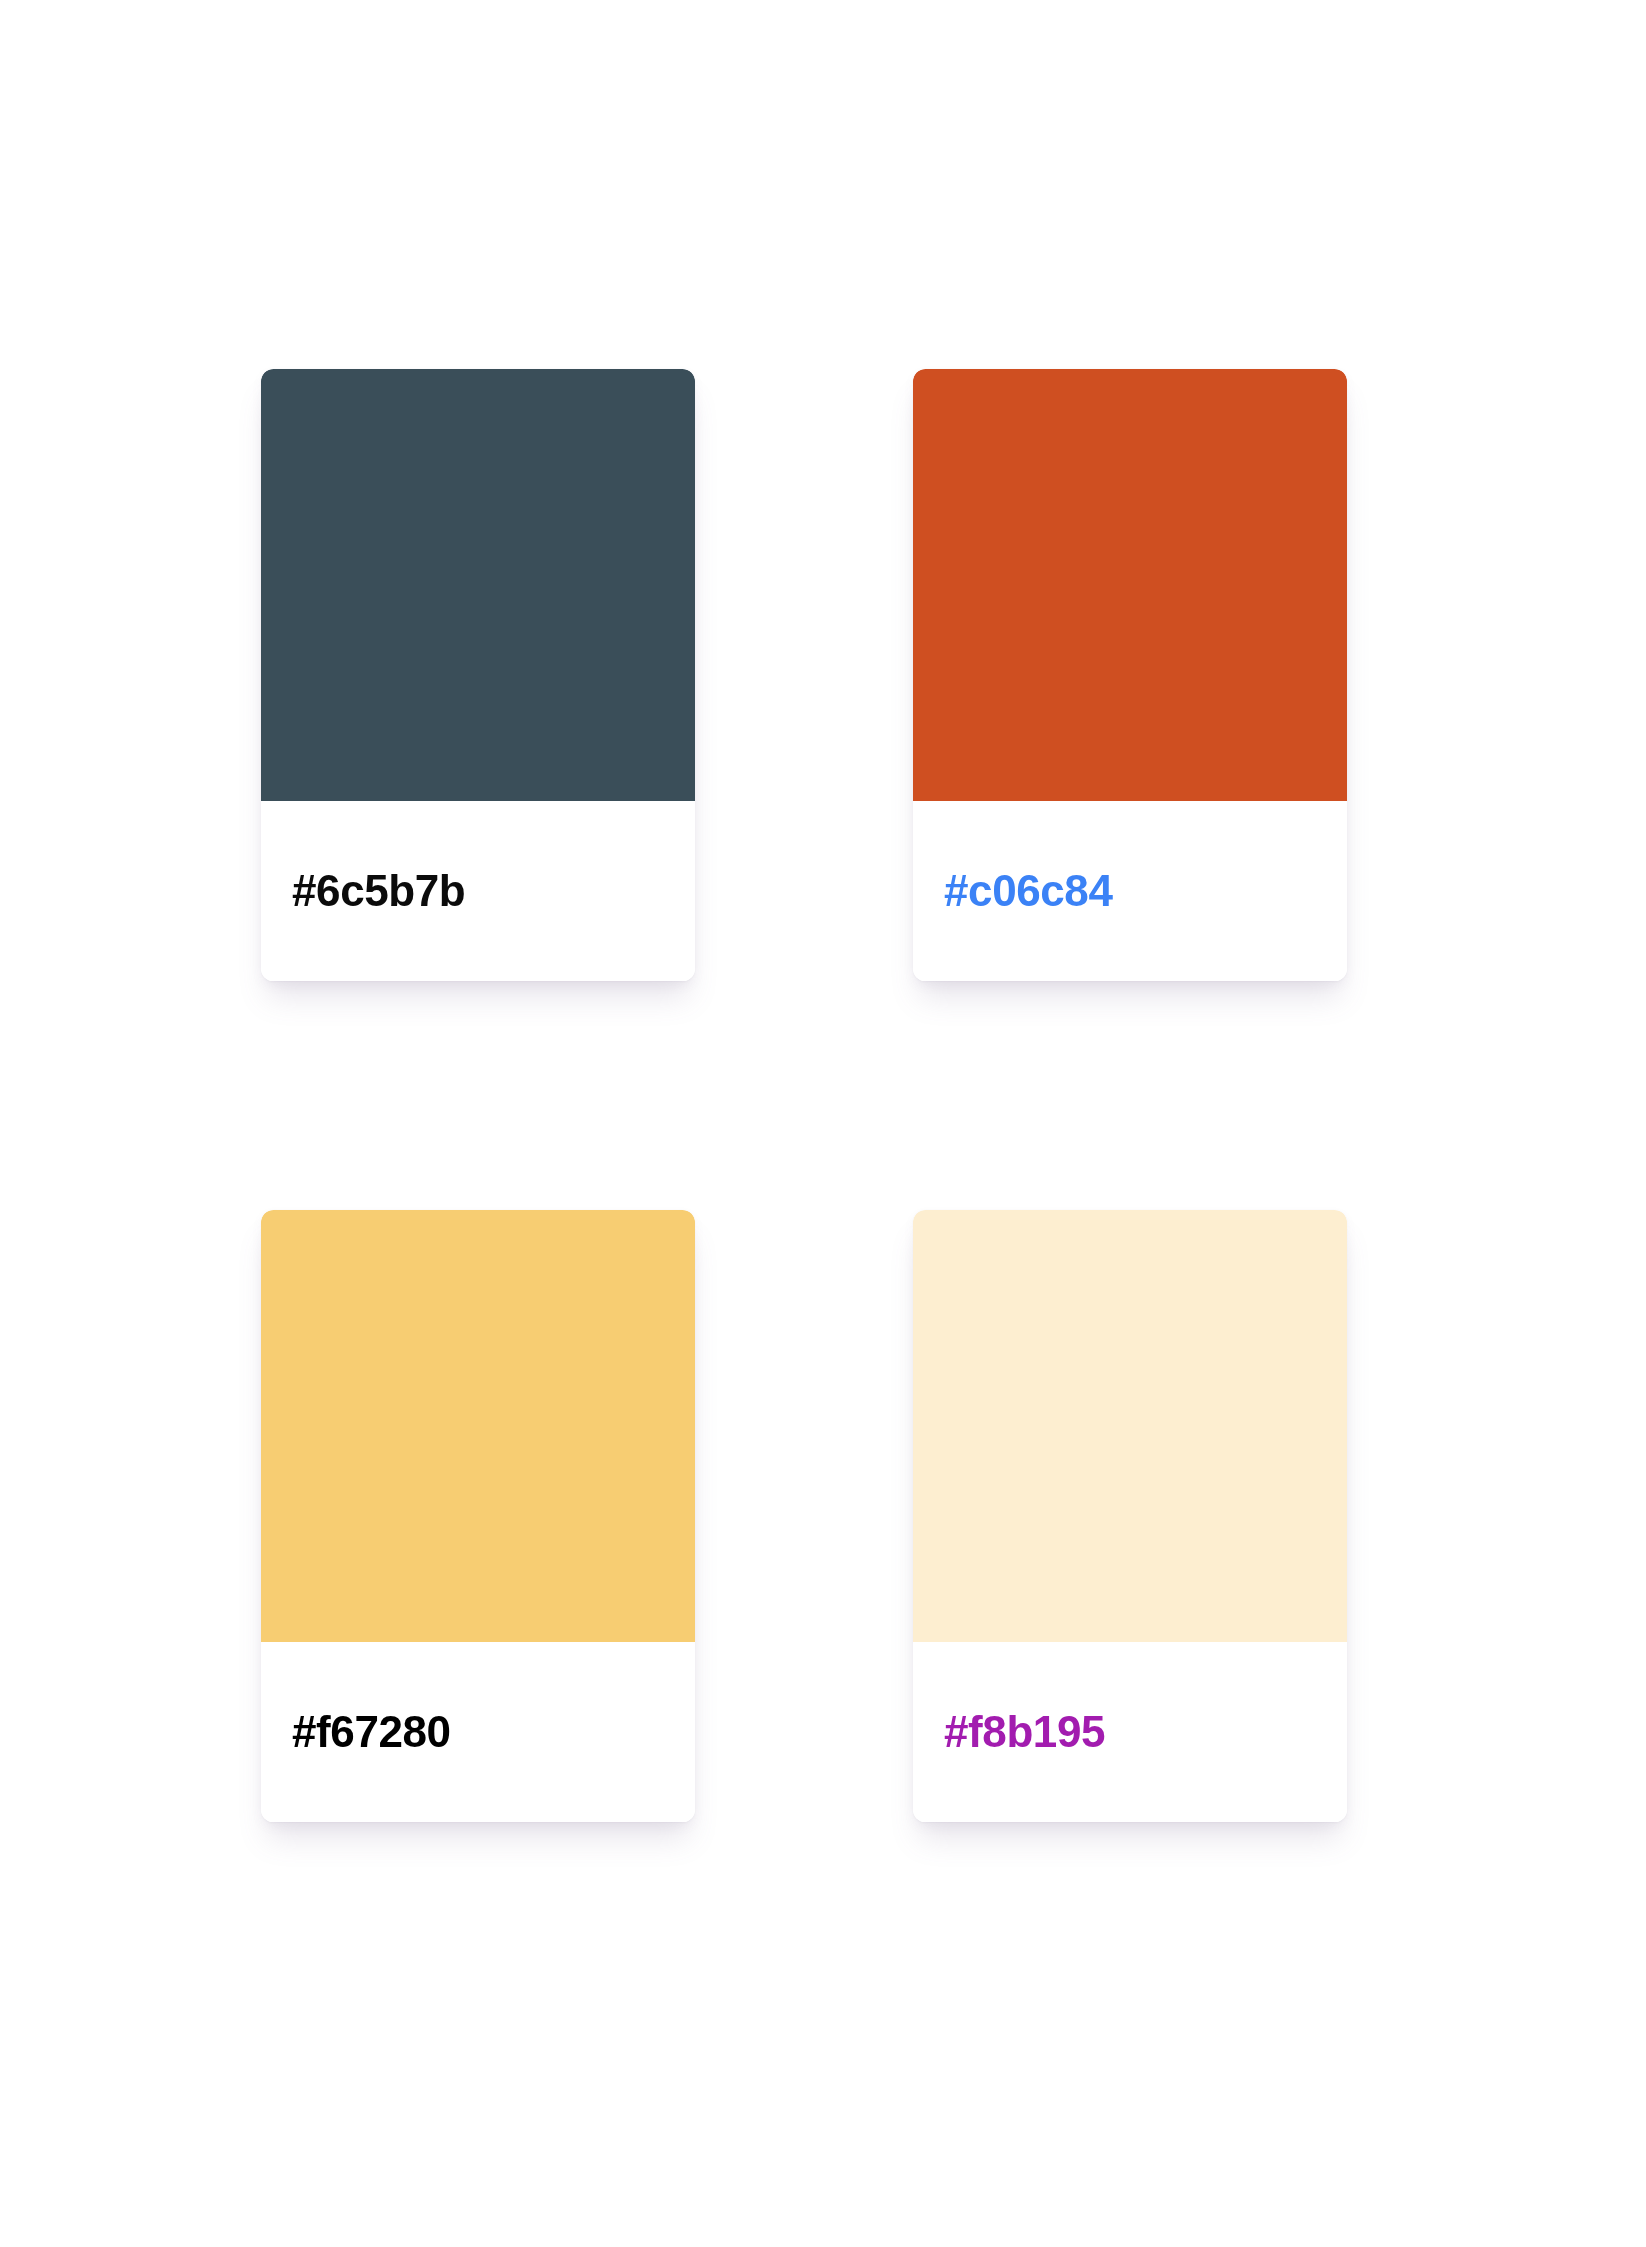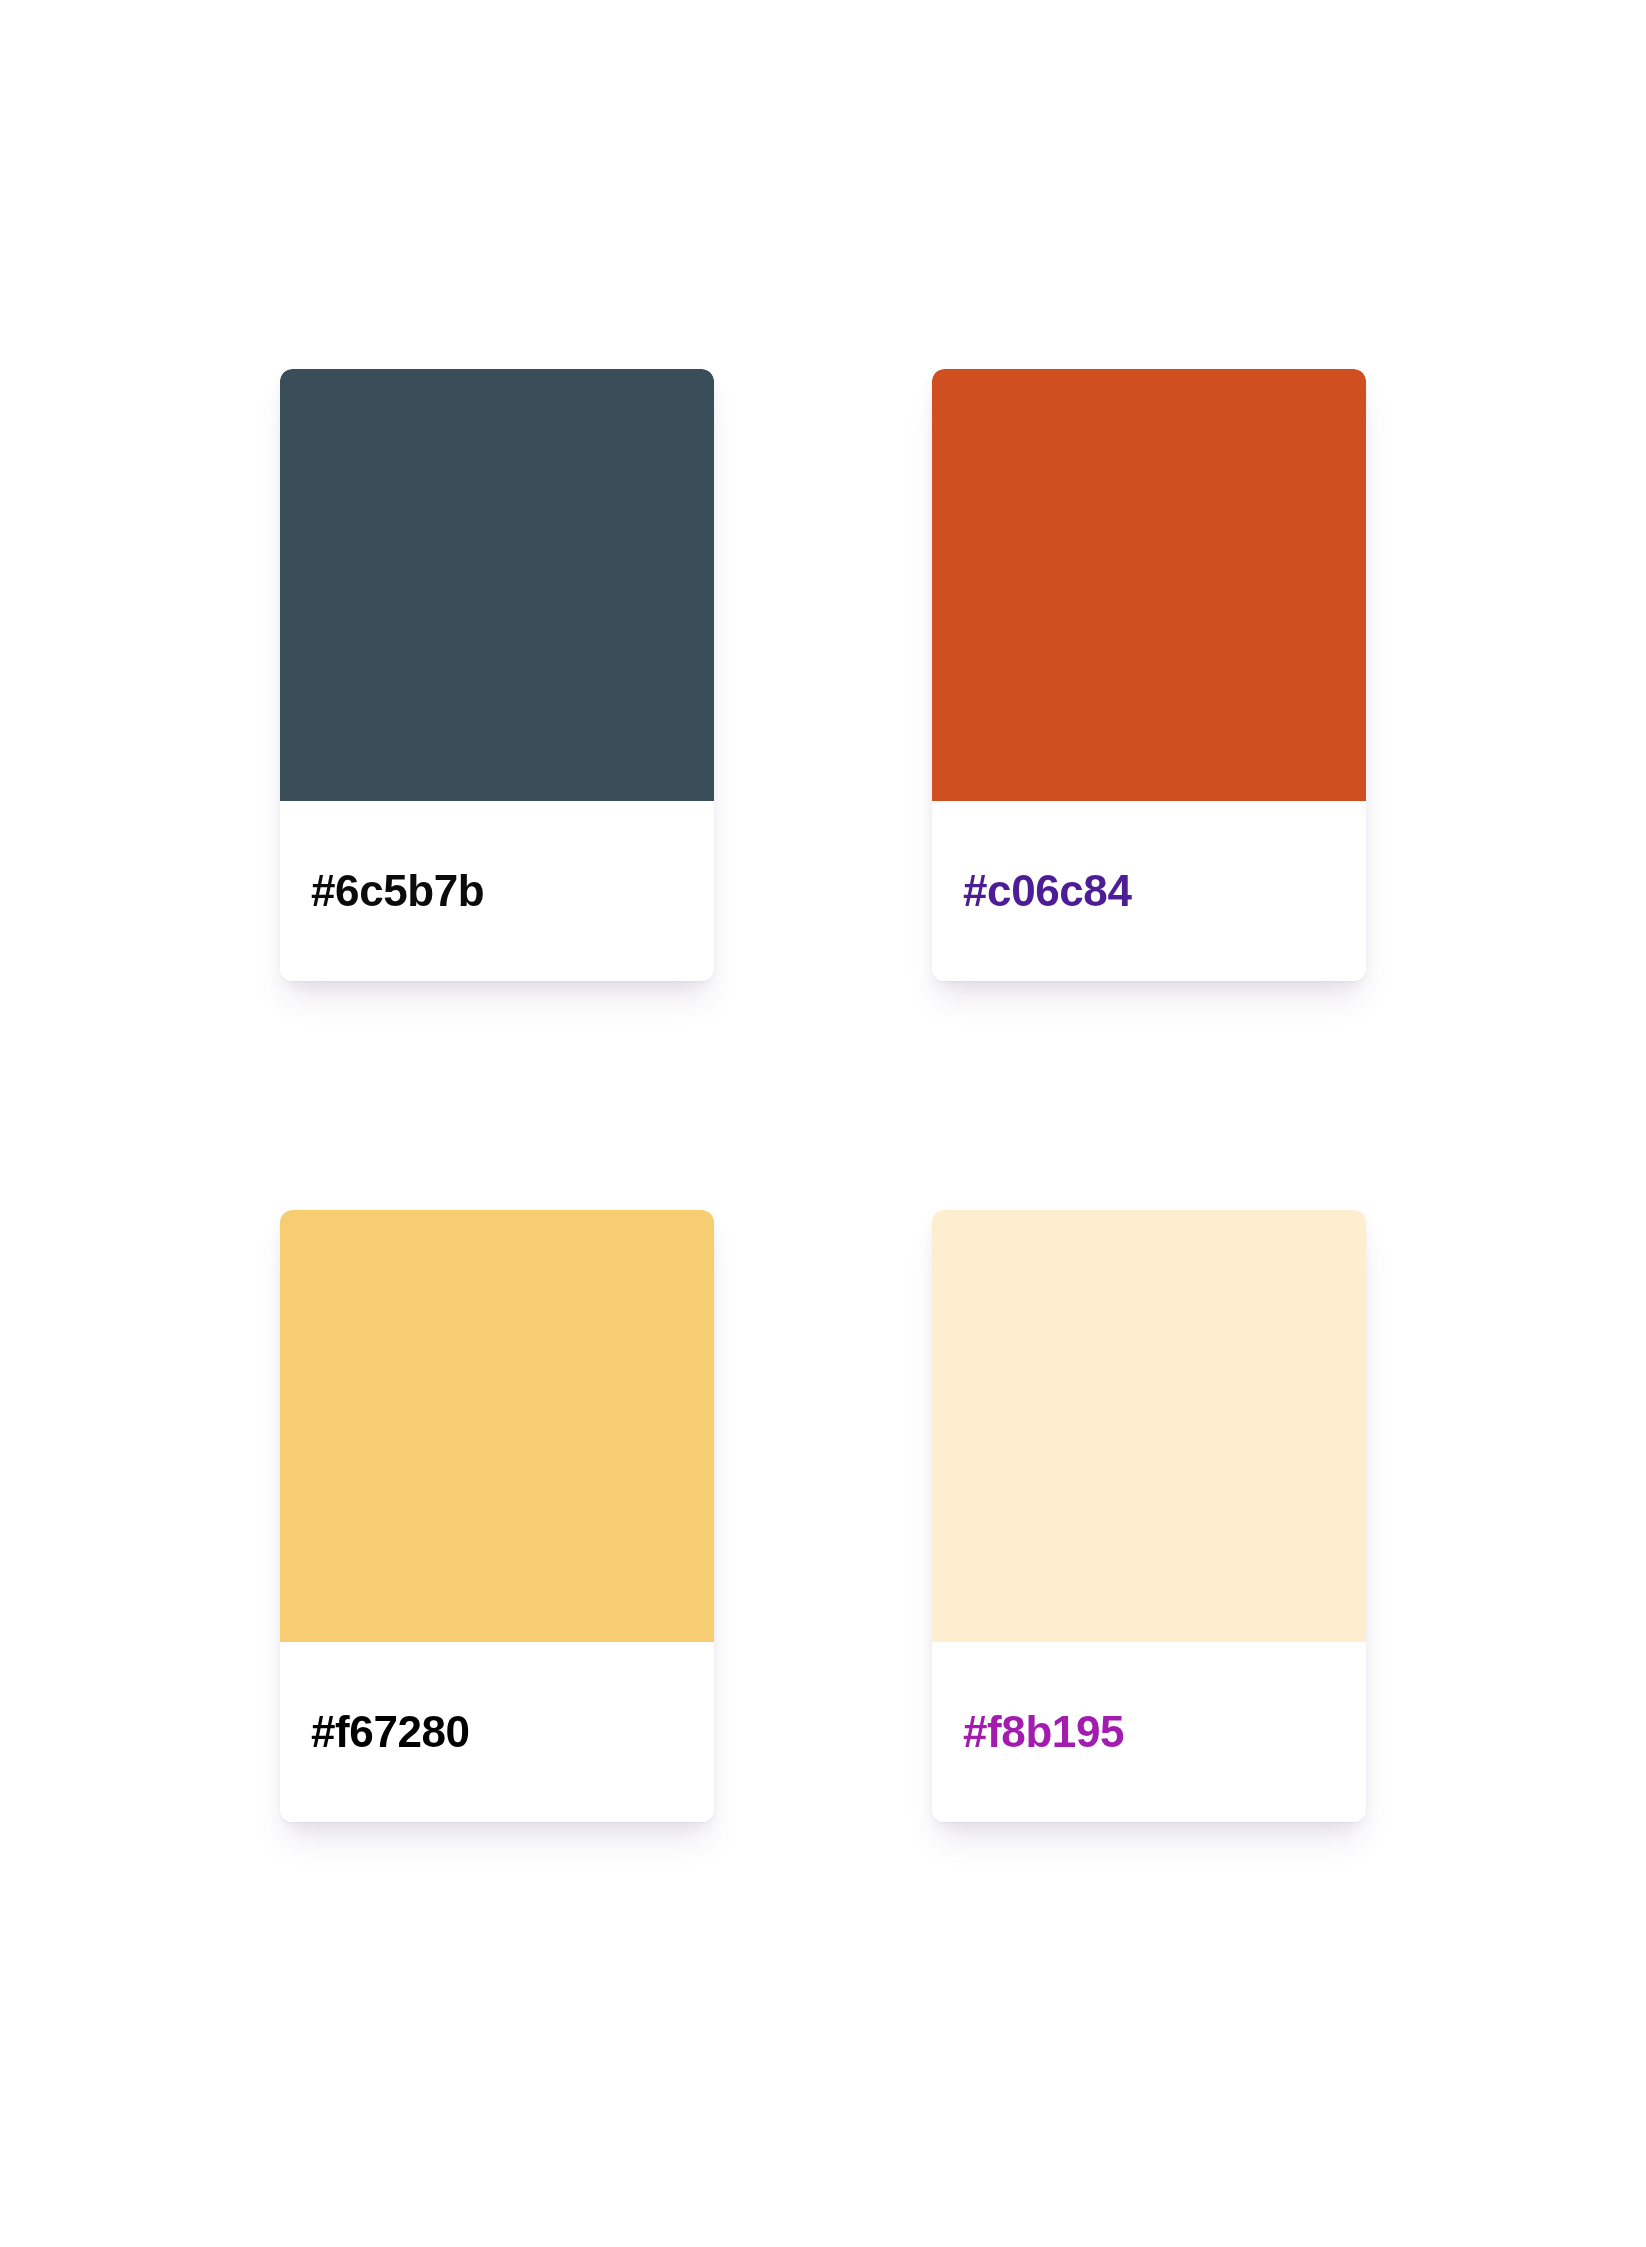--- a/index.html
+++ b/index.html
@@ -12,21 +12,21 @@
     height: 2247px;
     background: #ffffff;
     font-family: "Liberation Sans", sans-serif;
     overflow: hidden;
     position: relative;
   }
 
   .palette-grid {
     position: absolute;
     top: 369px;
-    left: 280px;
+    left: 261px;
     width: 1085px;
     display: grid;
     grid-template-columns: 434px 434px;
     grid-template-rows: 612px 612px;
     column-gap: 218px;
     row-gap: 229px;
   }
 
   .swatch-card {
     position: relative;
@@ -80,21 +80,21 @@
   <div class="swatch-card">
     <div class="swatch-color" style="background-color: rgb(58, 78, 89);"></div>
     <div class="swatch-label-area">
       <span class="swatch-hex" style="color: rgb(11, 11, 11);">#6c5b7b</span>
     </div>
   </div>
 
   <div class="swatch-card">
     <div class="swatch-color" style="background-color: rgb(207, 79, 33);"></div>
     <div class="swatch-label-area">
-      <span class="swatch-hex" style="color: #4c1d95;">#c06c84</span>
+      <span class="swatch-hex" style="color: #3b82f6;">#c06c84</span>
     </div>
   </div>
 
   <div class="swatch-card">
     <div class="swatch-color" style="background-color: rgb(247, 205, 114);"></div>
     <div class="swatch-label-area">
       <span class="swatch-hex" style="color: #000000;">#f67280</span>
     </div>
   </div>
 

